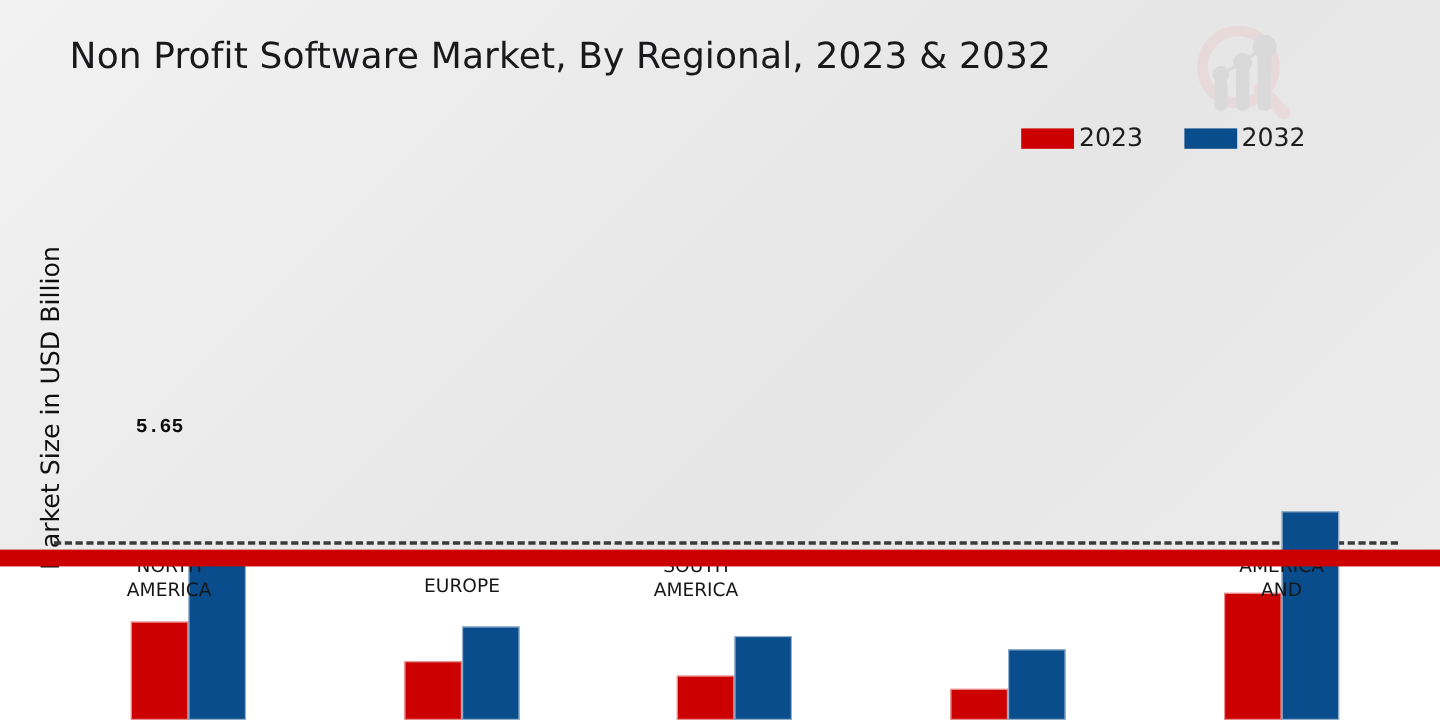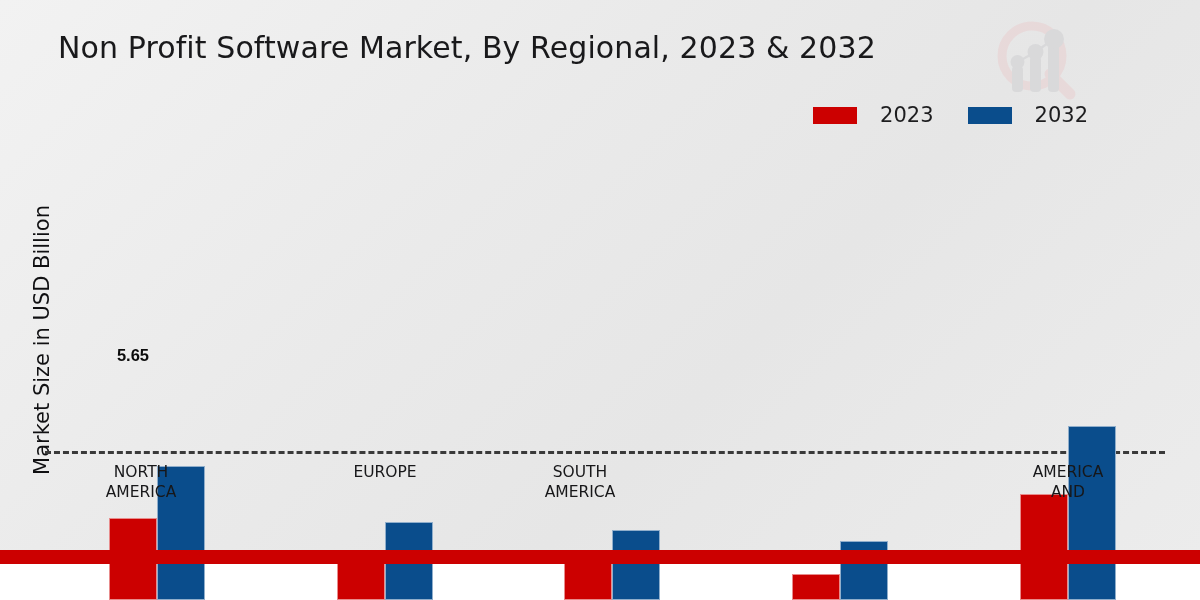--- a/index.html
+++ b/index.html
@@ -8,21 +8,21 @@
   }
   body {
     width: 1200px;
     height: 600px;
     overflow: hidden;
     font-family: "DejaVu Sans", sans-serif;
   }
   #chart-root {
     position: relative;
     width: 1200px;
-    height: 564px;
+    height: 472px;
     background: linear-gradient(135deg, #f2f2f2 0%, #eaeaea 38%, #e6e6e6 62%, #ececec 100%);
   }
 
   
   .watermark {
     position: absolute;
     left: 988px;
     top: 12px;
     width: 96px;
     height: 92px;
@@ -46,21 +46,21 @@
     position: absolute;
     right: 112px;
     top: 103px;
     display: flex;
     align-items: center;
     gap: 34px;
   }
   .legend-item {
     display: flex;
     align-items: center;
-    gap: 23px;
+    gap: 4px;
   }
   .legend-swatch {
     width: 44px;
     height: 17px;
     display: block;
   }
   .legend-label {
     font-size: 21px;
     color: #1d1d1f;
     font-family: "DejaVu Sans", sans-serif;
@@ -126,21 +126,21 @@
     color: #171719;
     font-family: "DejaVu Sans", sans-serif;
   }
   .value-label {
     position: absolute;
     transform: translateX(-50%);
     font-size: 16.5px;
     font-weight: bold;
     color: #0c0c0c;
     white-space: nowrap;
-    font-family: Liberation Sans, sans-serif;
+    font-family: Liberation Mono, monospace;
     text-align: right;
   }
 
   
   .bottom-band {
     position: absolute;
     left: 0;
     bottom: 0;
     width: 1200px;
     height: 14px;
@@ -191,21 +191,21 @@
       <div class="cat-label" style="left: 141px;">
         <div>NORTH</div>
         <div>AMERICA</div>
       </div>
       <div class="group" style="left: 385px; top: 452px;">
         <div class="bars" style="bottom: 0px;">
           <span class="bar" title="2023: 3.4" style="height: 49px; background: rgb(204, 0, 0);"></span>
           <span class="bar" title="2032: 5.4" style="height: 78px; background: rgb(10, 77, 140);"></span>
         </div>
       </div>
-      <div class="cat-label" style="left: 385px;">
+      <div class="cat-label" style="left: 385px; margin-top: 16px;">
         <div>EUROPE</div>
       </div>
       <div class="group" style="left: 612px; top: 452px;">
         <div class="bars" style="bottom: 0px;">
           <span class="bar" title="2023: 2.55" style="height: 37px; background: rgb(204, 0, 0);"></span>
           <span class="bar" title="2032: 4.8" style="height: 70px; background: rgb(10, 77, 140);"></span>
         </div>
       </div>
       <div class="cat-label" style="left: 580px;">
         <div>SOUTH</div>

